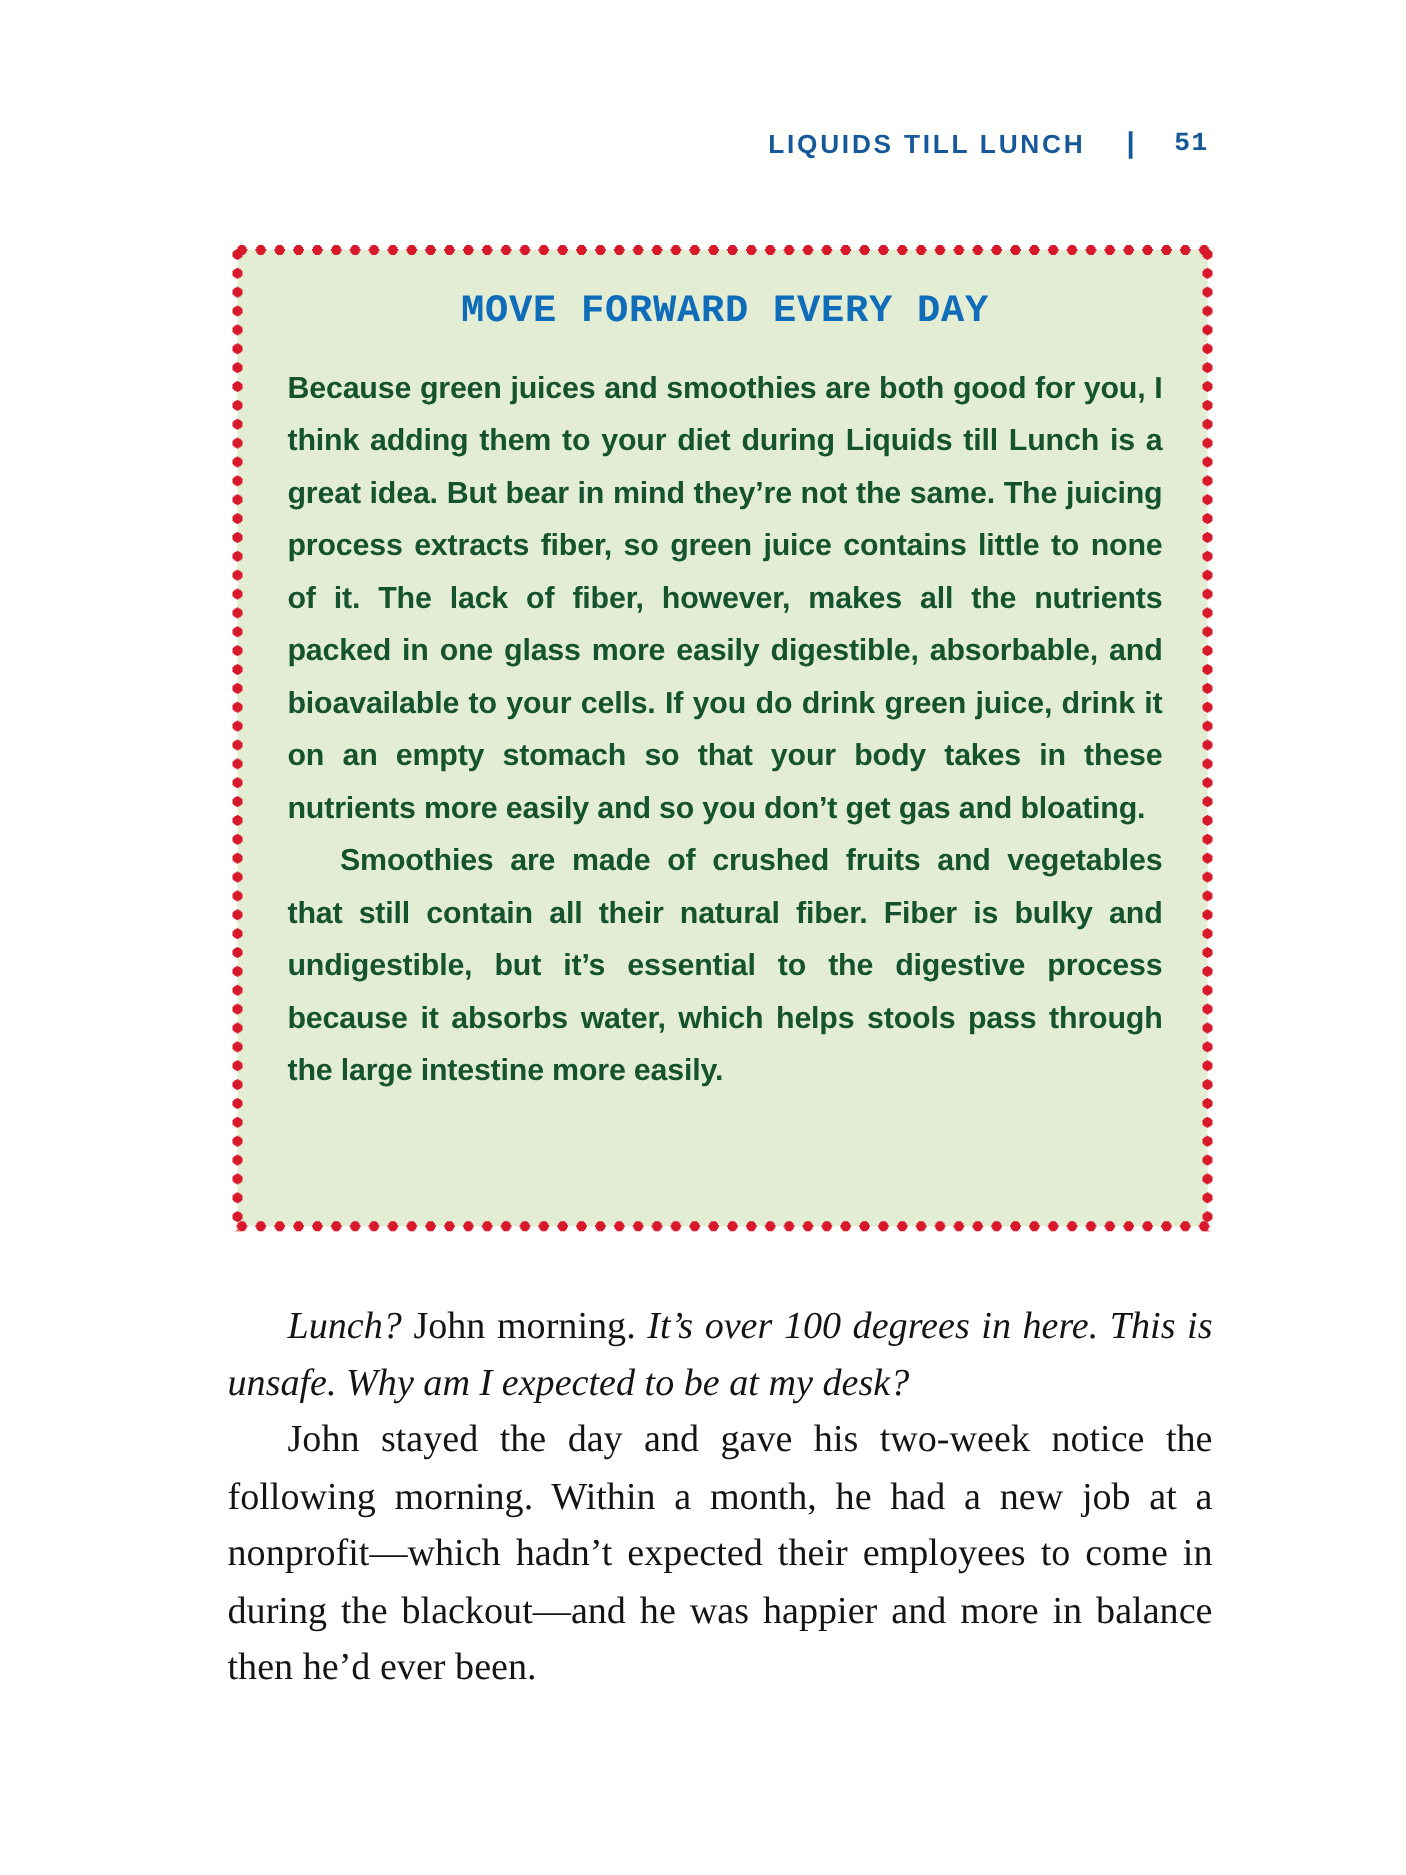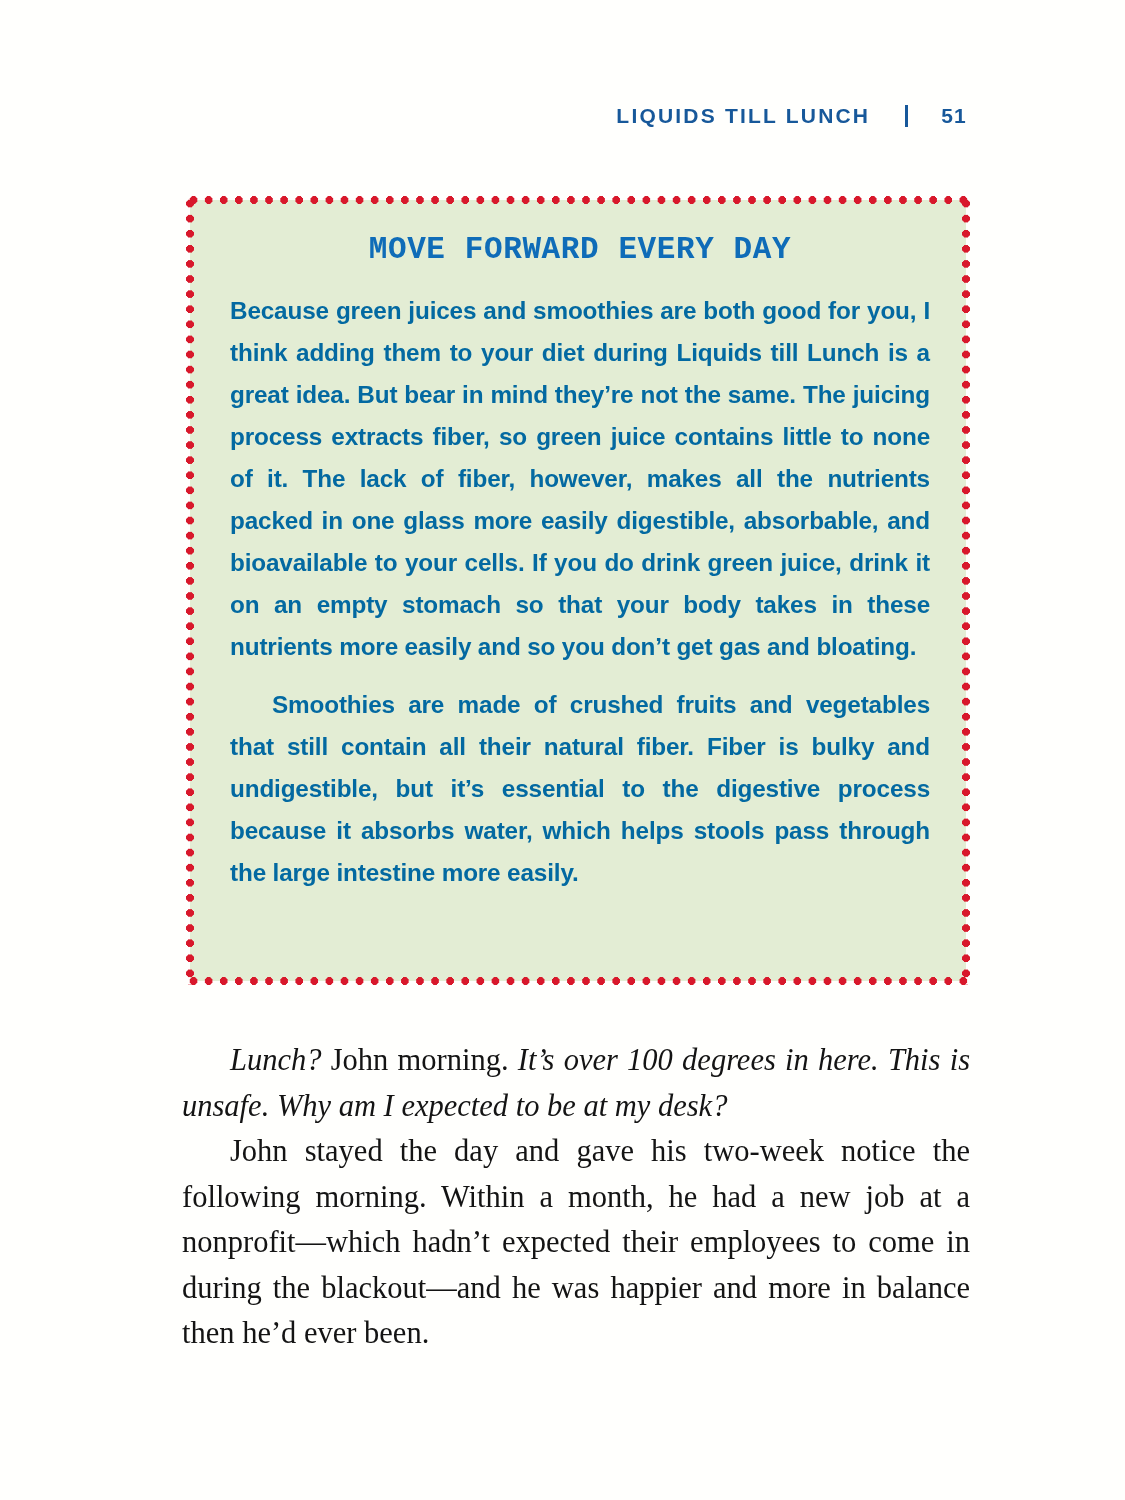--- a/index.html
+++ b/index.html
@@ -43,21 +43,21 @@
   .rh-sep {
     display: inline-block;
     width: 3px;
     height: 22px;
     background: #17589a;
     margin: 0 17px 0 19px;
     position: relative;
     top: 1px;
   }
   .rh-page {
-    font-family: Liberation Sans, sans-serif;
+    font-family: Liberation Mono, monospace;
     font-weight: 700;
     font-size: 21px;
     letter-spacing: 1.2px;
     color: #17589a;
     line-height: 1;
   }
 
   
   .sidebar-box {
     position: absolute;
@@ -119,30 +119,29 @@
     text-align: center;
     margin: 0 0 22px 0;
     line-height: 1.15;
   }
 
   .sidebar-para {
     font-family: "Liberation Sans", sans-serif;
     font-weight: 700;
     font-size: 24.3px;
     line-height: 42px;
-    color: #0369a1;
+    color: #14532d;
     text-align: justify;
     text-justify: inter-word;
     margin: 0;
     letter-spacing: -0.15px;
     hyphens: manual;
   }
   .sidebar-para + .sidebar-para {
     text-indent: 42px;
-    margin-top: 16px;
   }
   .sidebar-para:last-child {
     text-align-last: left;
   }
 
   
   .body-text {
     position: absolute;
     left: 182px;
     top: 1038px;

